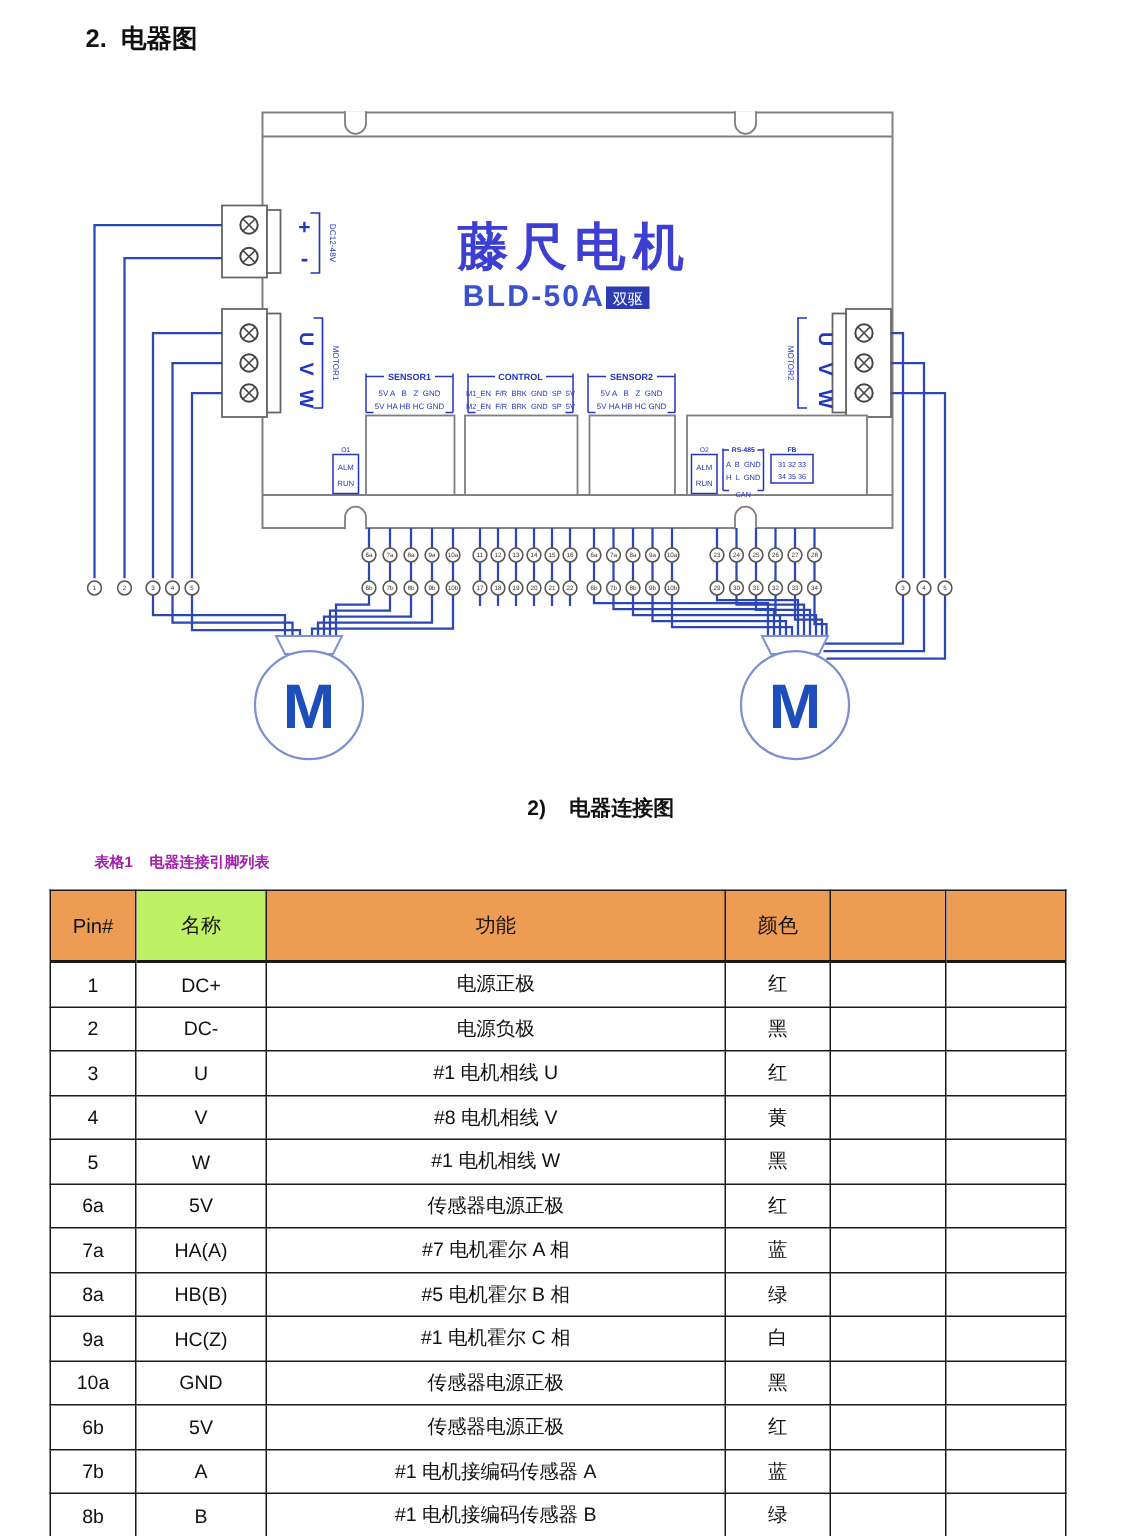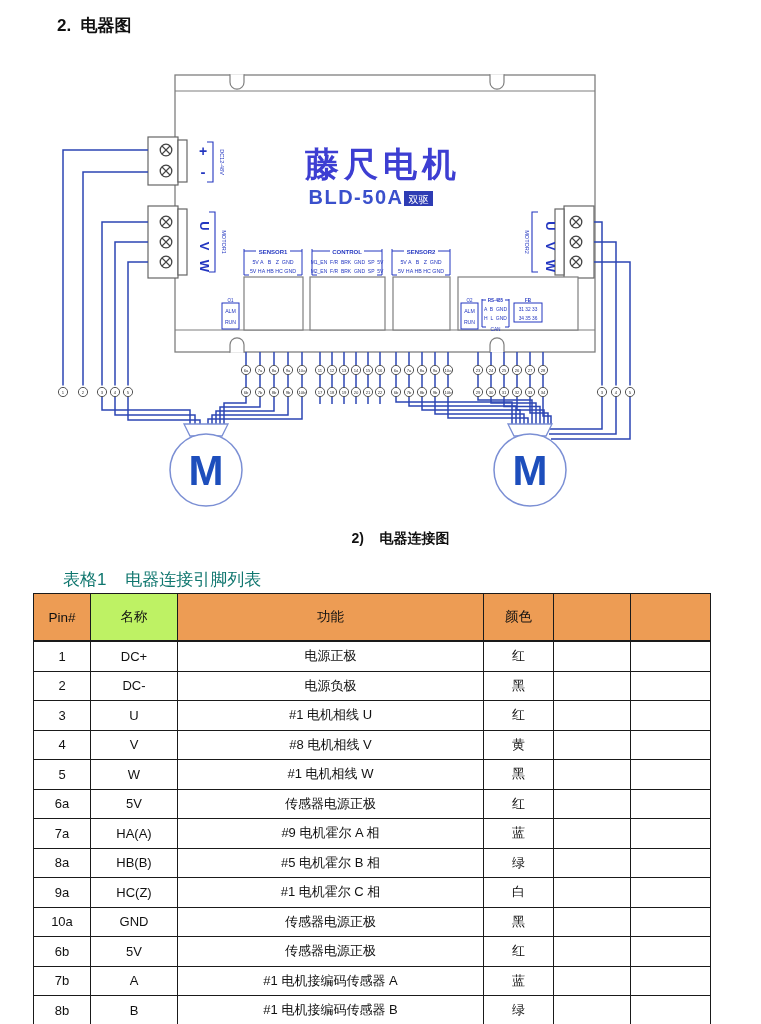--- a/index.html
+++ b/index.html
@@ -1,20 +1,20 @@
 <!DOCTYPE html>
 <html><head>
 <meta charset="utf-8">
 <style>
   html,body{margin:0;padding:0;background:#ffffff;}
   body{font-family:"Liberation Sans","DejaVu Sans",sans-serif;}
   .page{position:relative;width:761px;height:1024px;background:#fff;overflow:hidden;}
   .doc-title{position:absolute;left:20px;top:14px;font-size:17px;font-weight:bold;color:#111;white-space:pre;margin-left:37px;}
   .caption{position:absolute;left:0;top:530px;width:761px;text-align:center;font-size:14px;font-weight:bold;color:#111;white-space:pre;margin-left:20px;}
-  .table-title{position:absolute;left:63px;top:568px;font-size:17px;font-weight:normal;color:#0f766e;white-space:pre;}
+  .table-title{position:absolute;left:63px;top:568px;font-size:10px;font-weight:bold;color:#a21caf;white-space:pre;}
   table.pins{position:absolute;left:33px;top:593px;border-collapse:collapse;table-layout:fixed;}
   table.pins td,table.pins th{border:1.6px solid #1a1a1a;font-weight:normal;
     text-align:center;vertical-align:middle;font-size:13px;color:#111;overflow:hidden;white-space:nowrap;}
   table.pins thead th{height:44px;font-size:13.5px;border-bottom:2.2px solid #1a1a1a;}
   table.pins tbody td{height:26.5px;}
   svg text{white-space:pre;}
 </style>
 </head>
 <body>
 
@@ -539,21 +539,21 @@
           <td>6a</td>
           <td>5V</td>
           <td>传感器电源正极</td>
           <td>红</td>
           <td></td>
           <td></td>
         </tr>
         <tr>
           <td>7a</td>
           <td>HA(A)</td>
-          <td>#9 电机霍尔 A 相</td>
+          <td>#7 电机霍尔 A 相</td>
           <td>蓝</td>
           <td></td>
           <td></td>
         </tr>
         <tr>
           <td>8a</td>
           <td>HB(B)</td>
           <td>#5 电机霍尔 B 相</td>
           <td>绿</td>
           <td></td>

